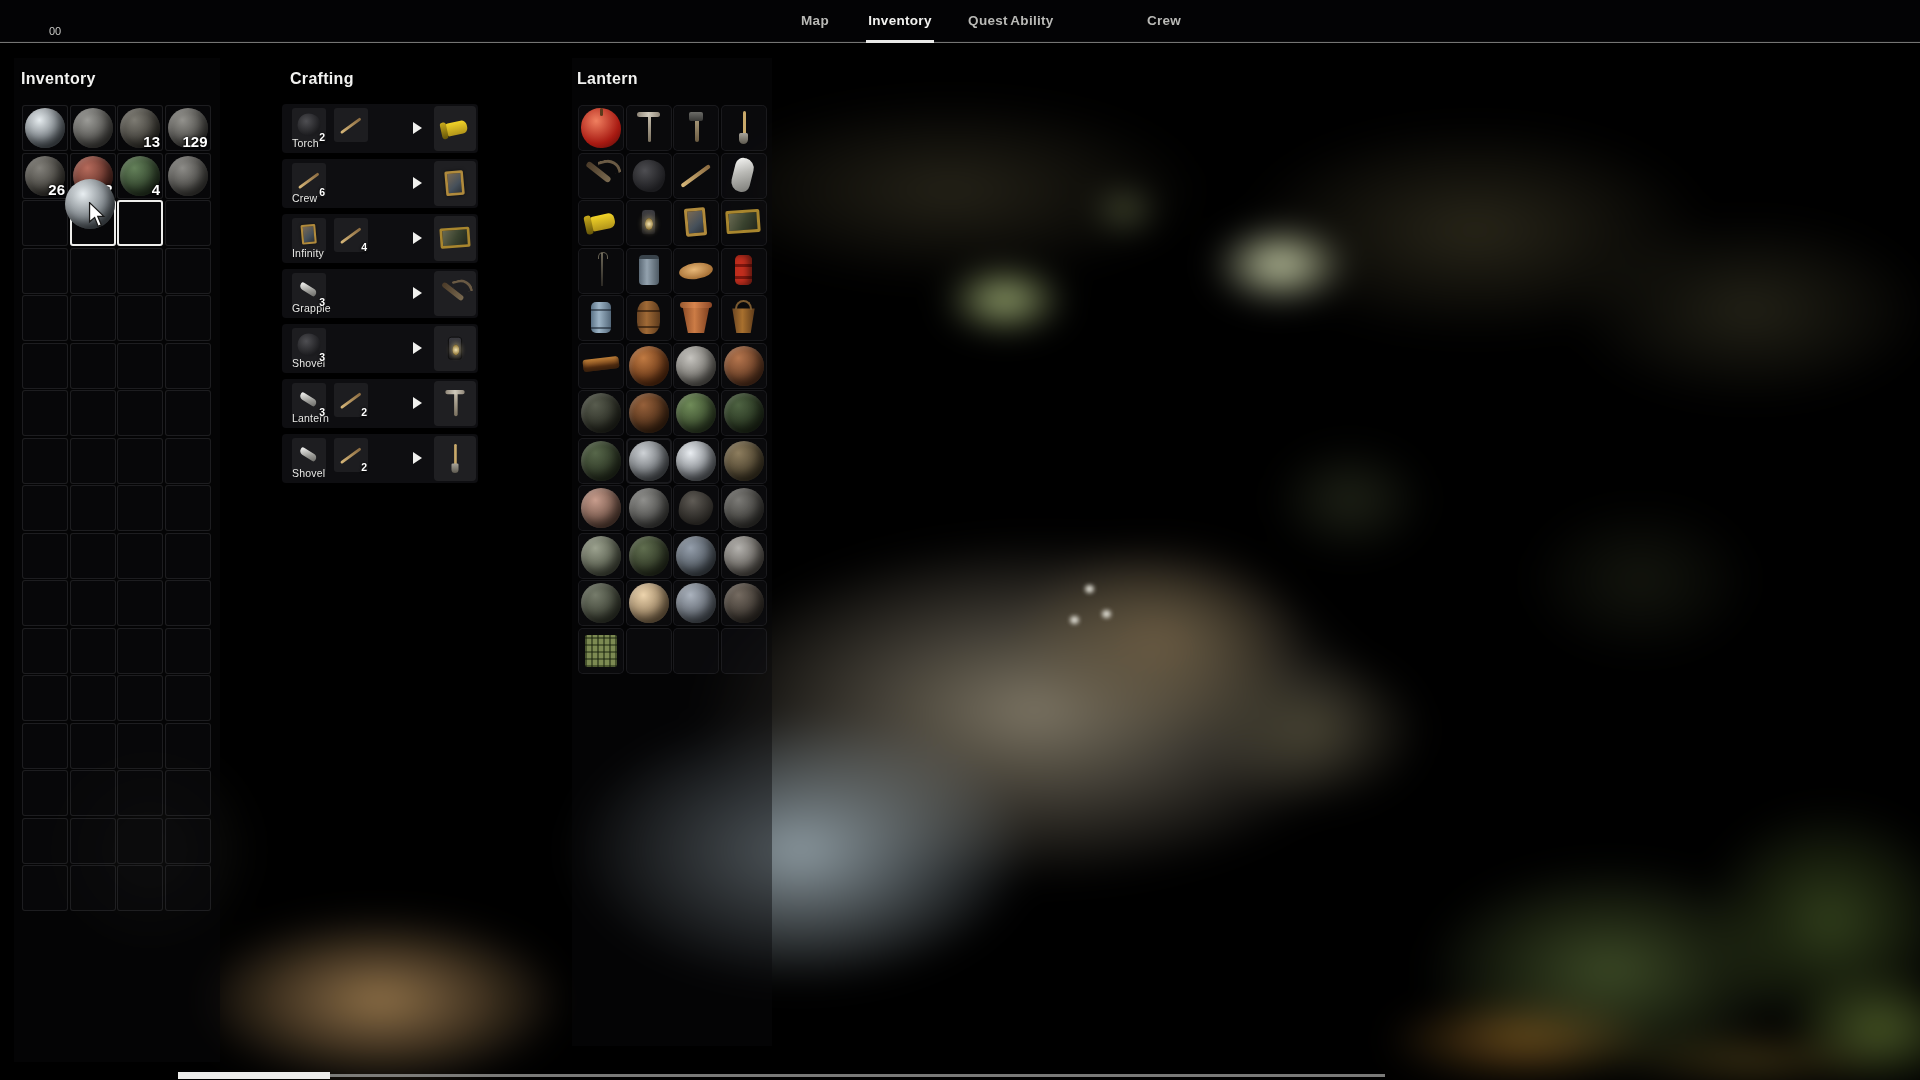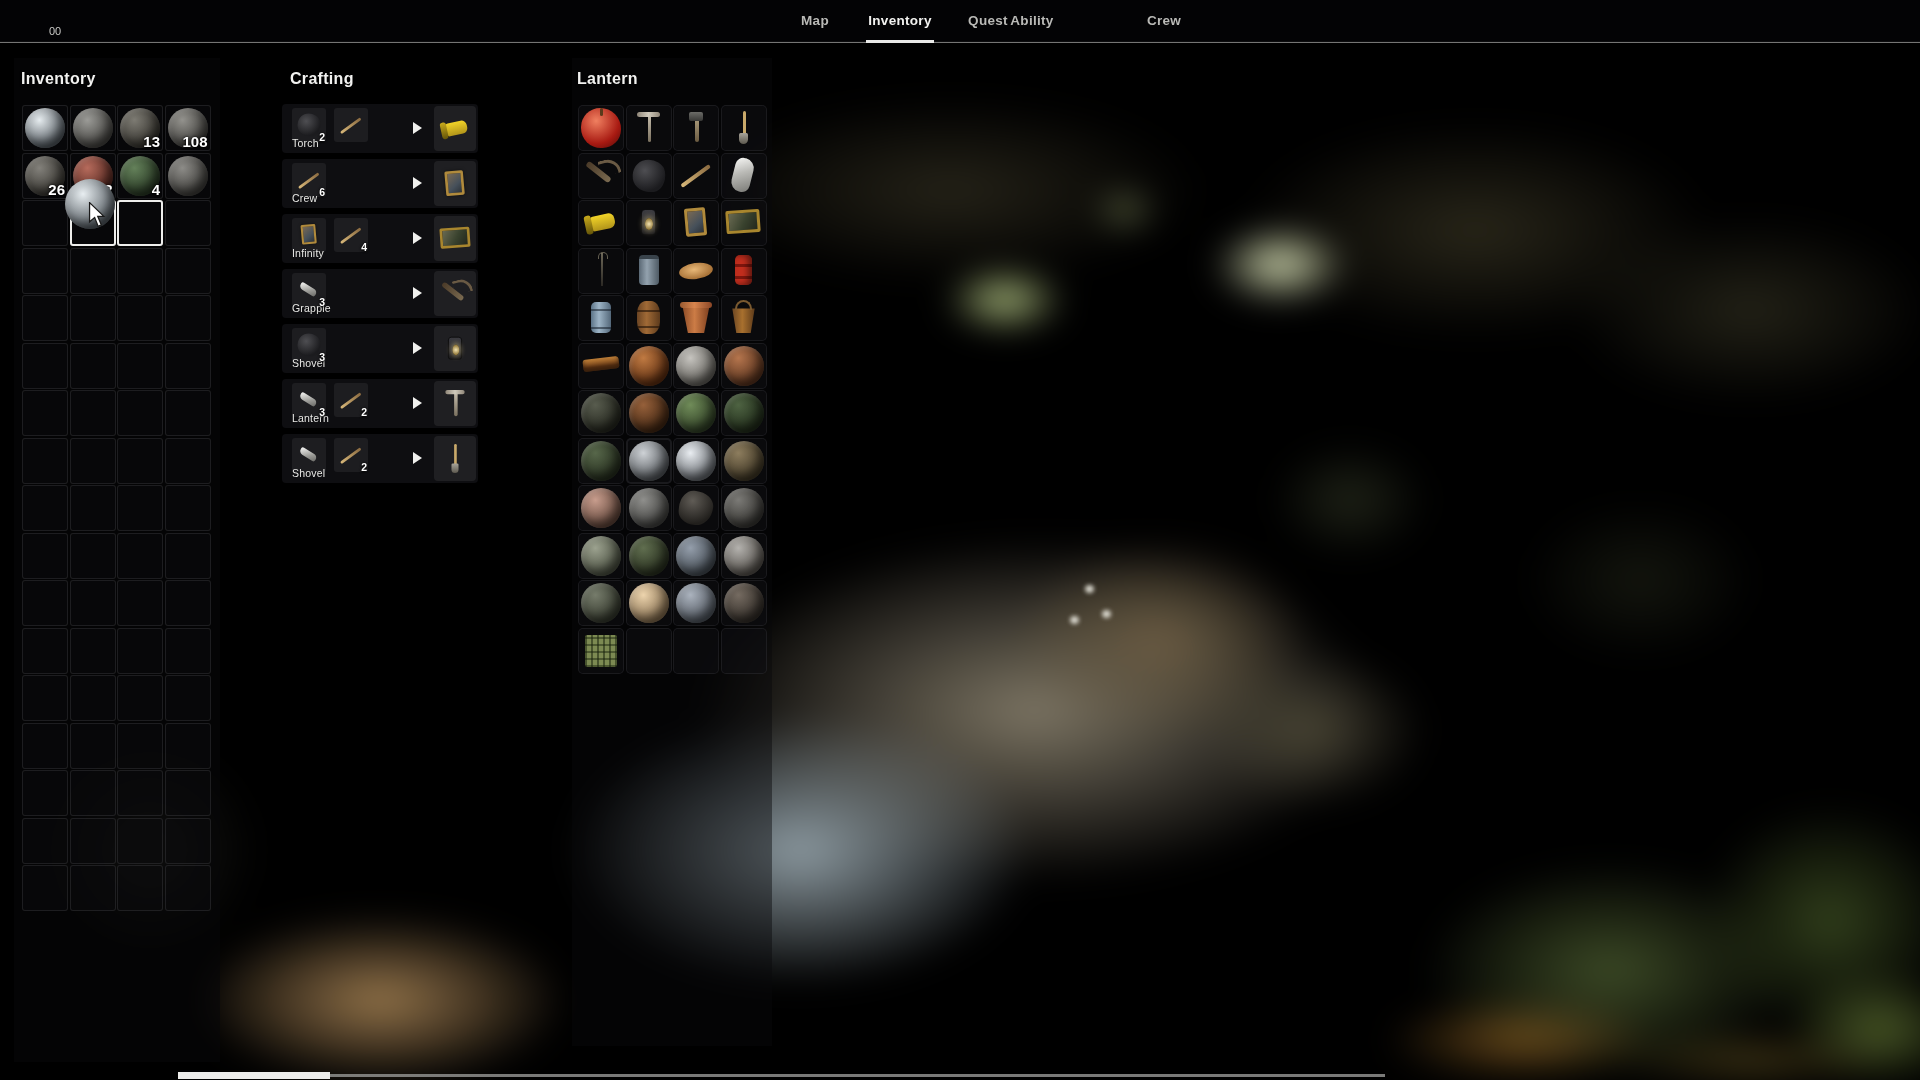--- a/index.html
+++ b/index.html
@@ -186,21 +186,21 @@
       <div class="cell">
         <div class="iw">
           <div class="it sphere" style="--hi: #7d7b73; --lo: #33312c;"></div>
         </div>
         <div class="cnt">13</div>
       </div>
       <div class="cell">
         <div class="iw">
           <div class="it sphere" style="--hi: #93928d; --lo: #3d3c39;"></div>
         </div>
-        <div class="cnt">108</div>
+        <div class="cnt">129</div>
       </div>
       <div class="cell">
         <div class="iw">
           <div class="it sphere" style="--hi: #83817b; --lo: #36342f;"></div>
         </div>
         <div class="cnt">26</div>
       </div>
       <div class="cell">
         <div class="iw">
           <div class="it sphere" style="--hi: #b66b5c; --lo: #52261f;"></div>

